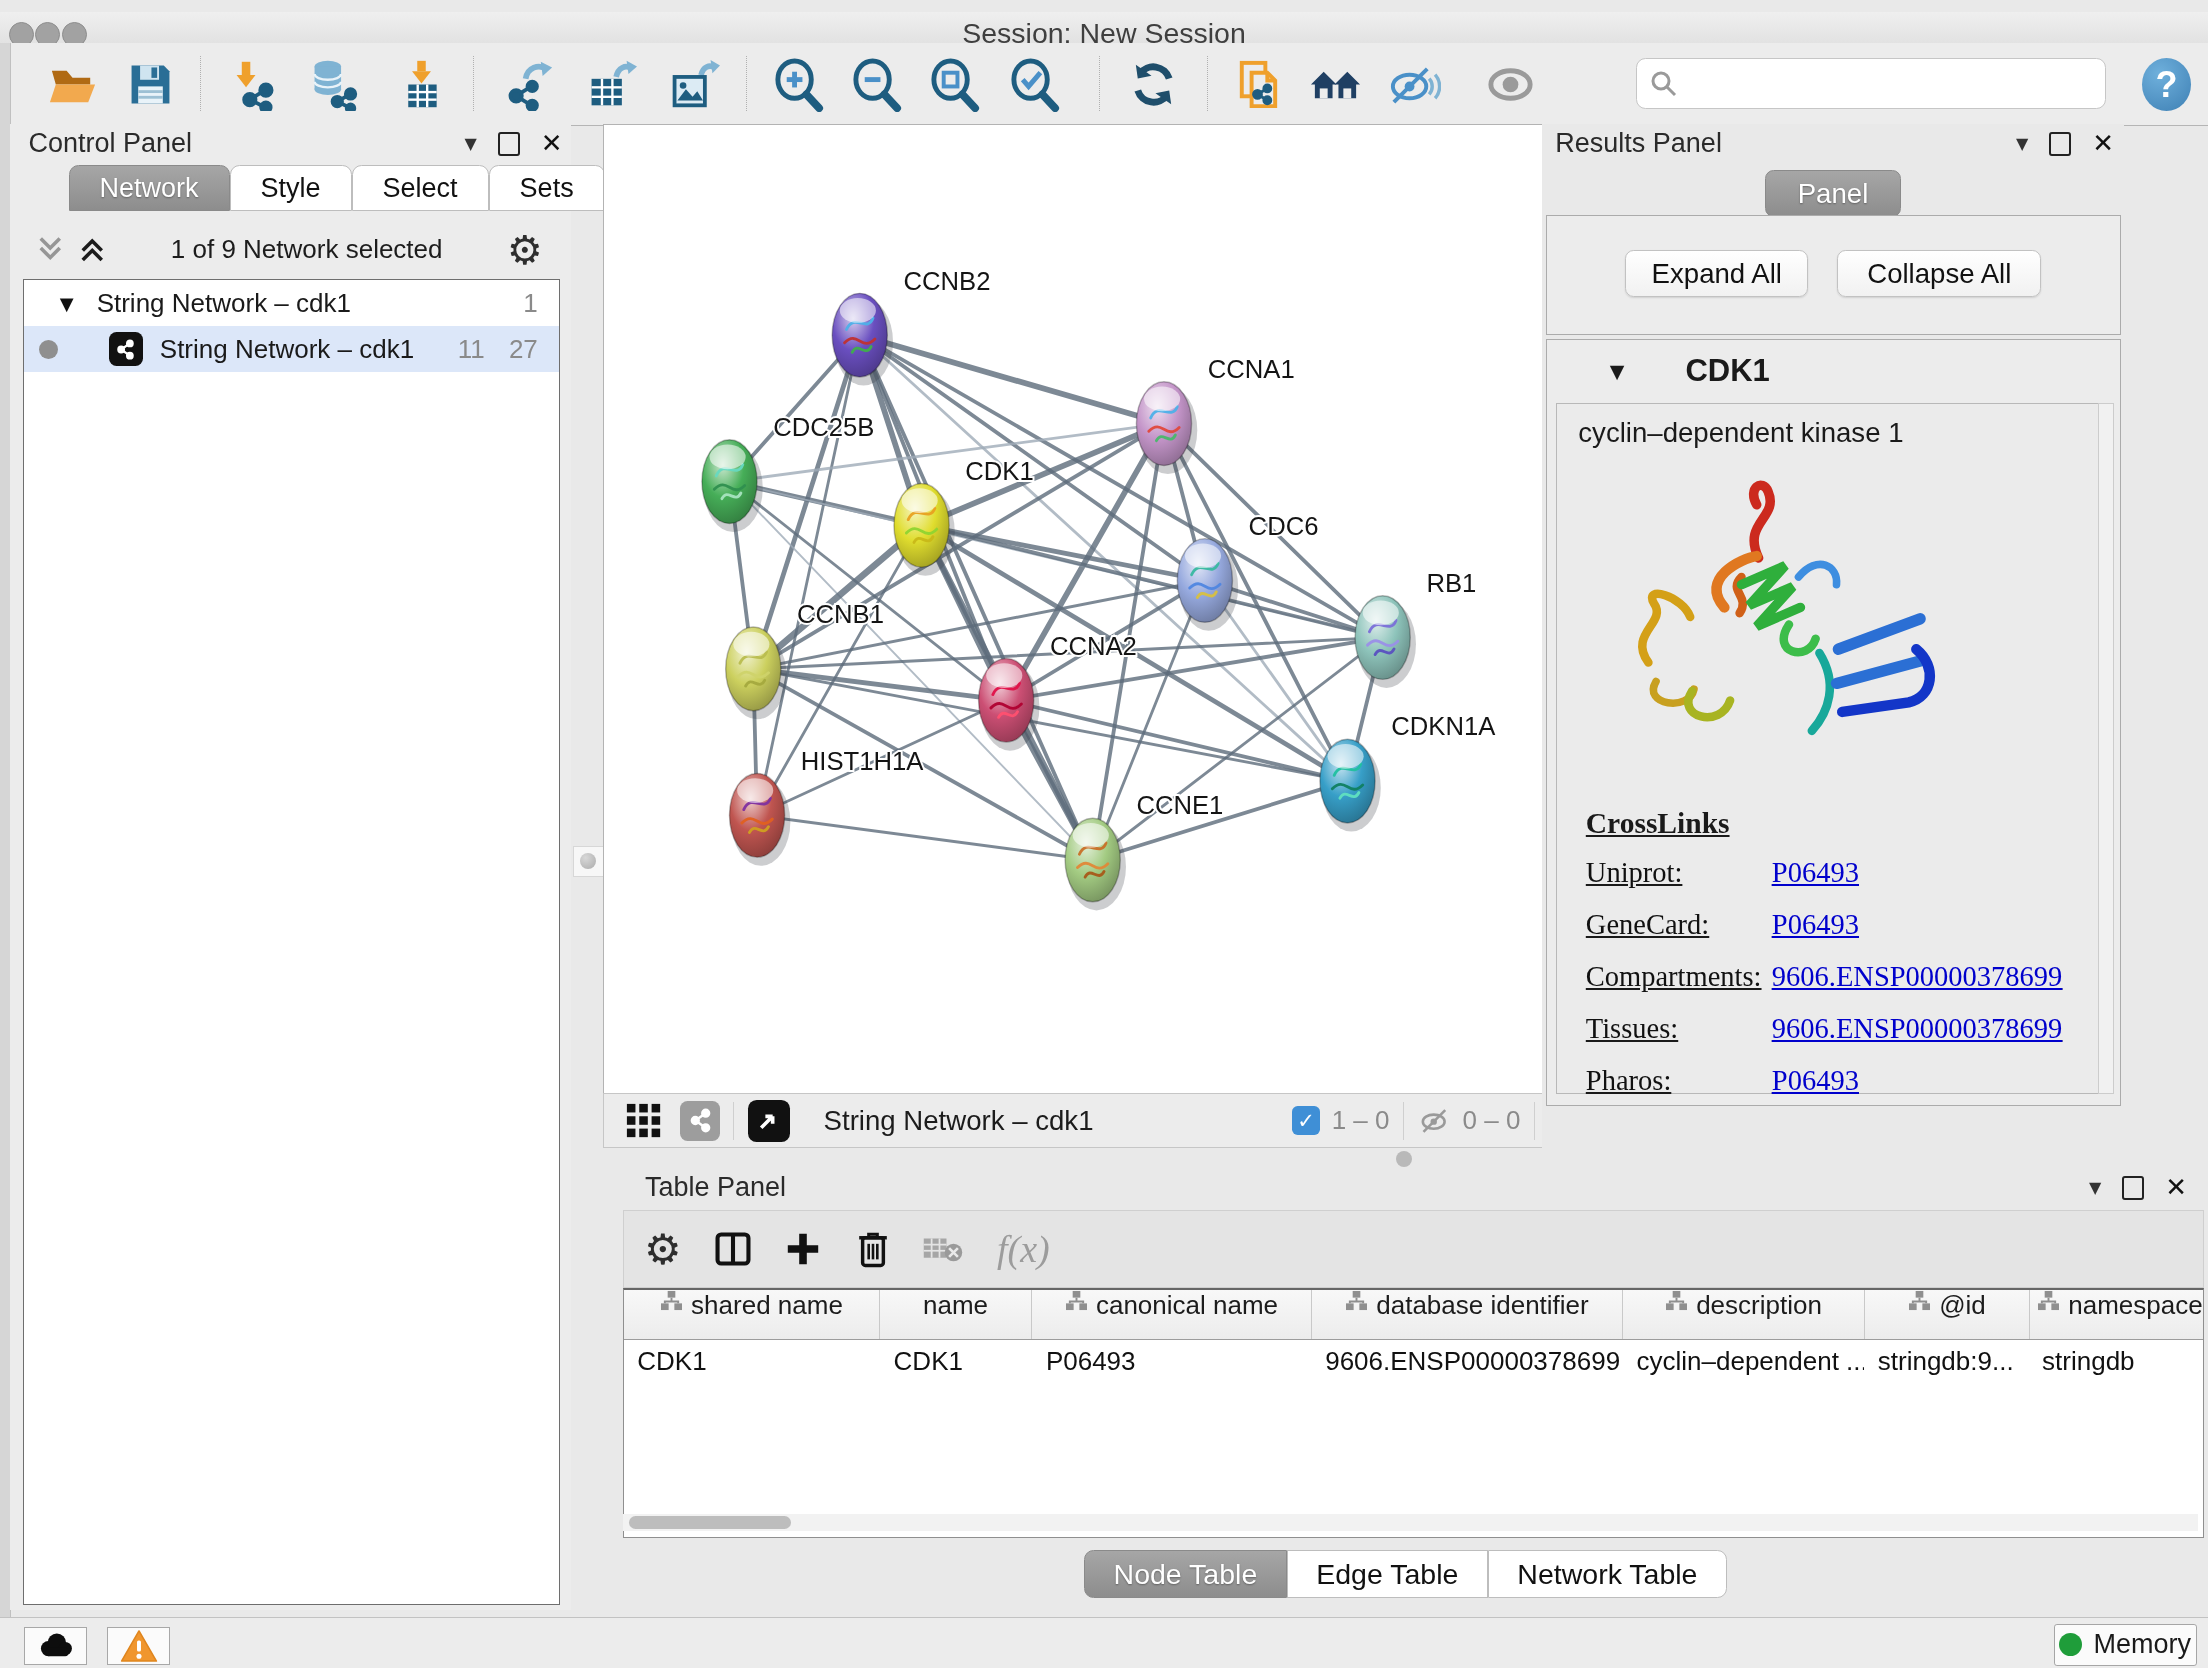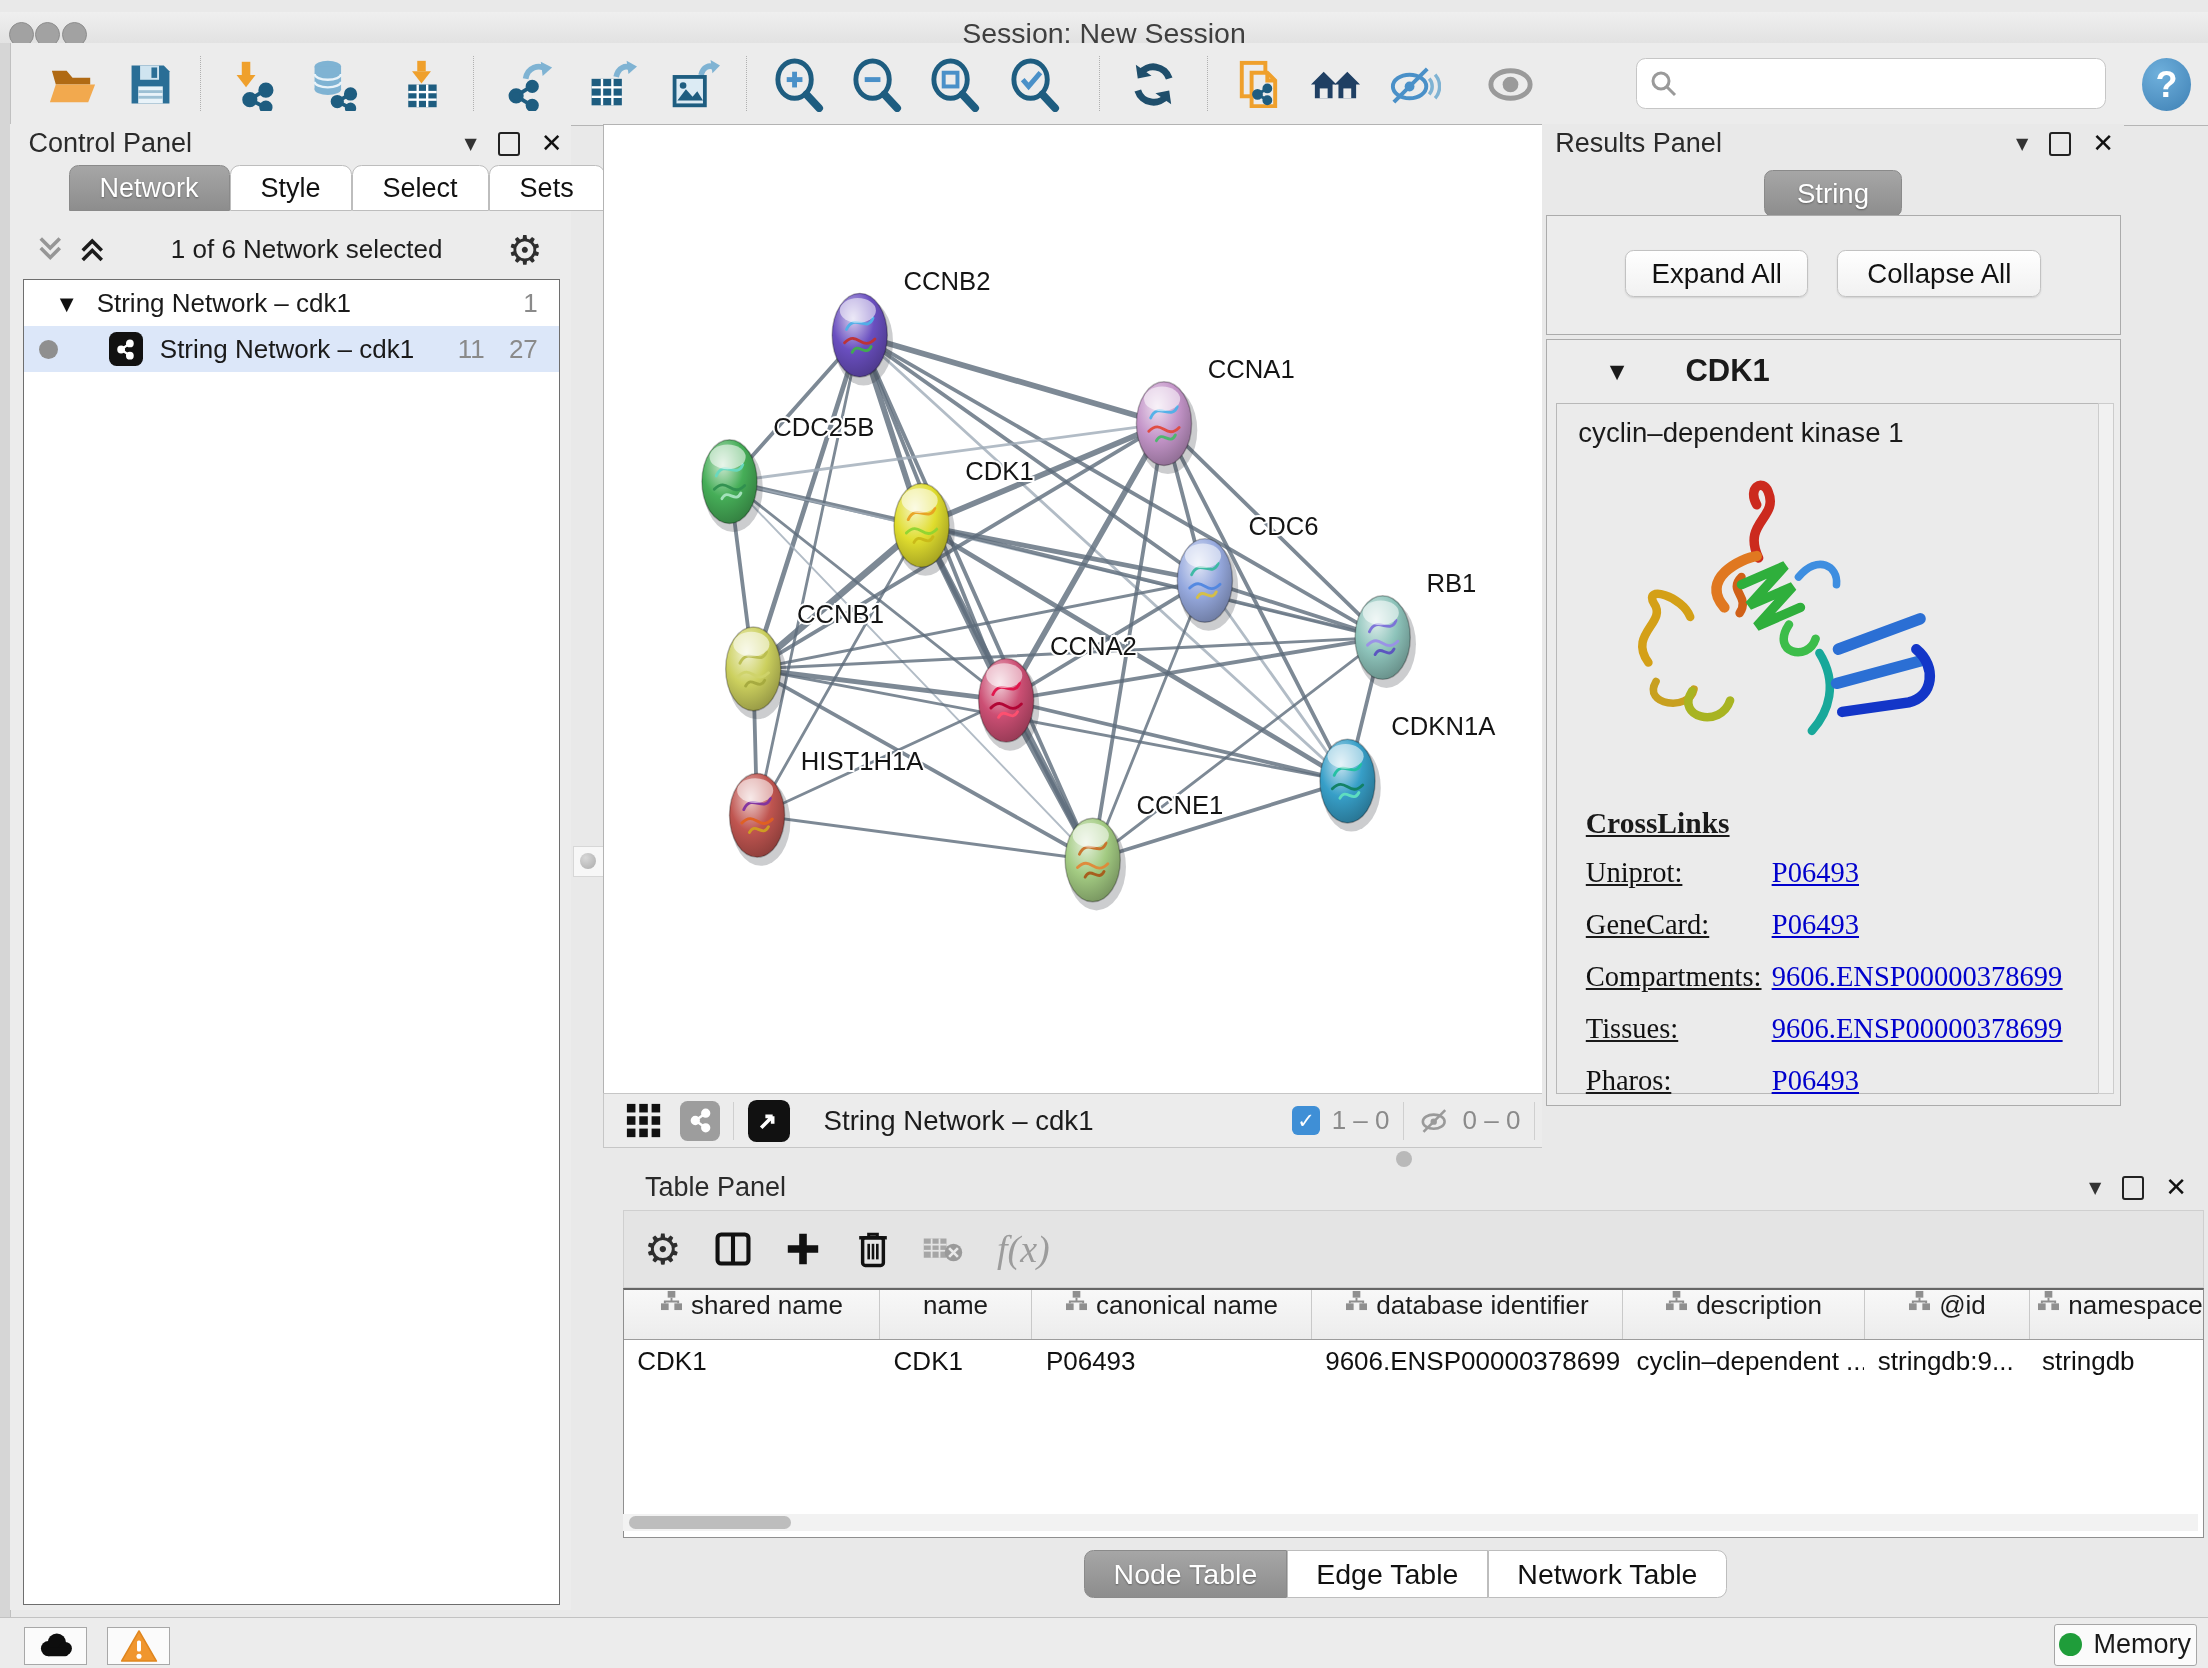--- a/index.html
+++ b/index.html
@@ -313,21 +313,21 @@
             <polyline points="4,3 12,11 20,3"></polyline>
             <polyline points="4,11 12,19 20,11"></polyline>
           </g>
       </svg>
       <svg width="28.5" height="28.5" viewBox="0 0 24 24" style="margin-left:13.3px">
         <g stroke="#1c1c1c" stroke-width="3" fill="none">
             <polyline points="4,21 12,13 20,21"></polyline>
             <polyline points="4,13 12,5 20,13"></polyline>
           </g>
       </svg>
-      <div style="flex:1;text-align:center;font-size:26px;color:#1c1c1c">1 of 6 Network selected</div>
+      <div style="flex:1;text-align:center;font-size:26px;color:#1c1c1c">1 of 9 Network selected</div>
       <span class="uic" style="font-size:40px;color:#2e2e2e;margin-right:15px">⚙</span>
     </div>
 
     <div class="treebox">
       <div class="trow">
         <span class="uic" style="margin-left:36px;font-size:18px;color:#111">▼</span>
         <span style="margin-left:23px">String Network – cdk1</span>
         <span class="cnt" style="position:absolute;right:21px">1</span>
       </div>
       <div class="trow selrow">
@@ -625,21 +625,21 @@
   <span style="position:absolute;left:1396px;top:1151px;width:16px;height:16px;border-radius:50%;background:#b9b9b9"></span>
 
   <div class="abs rpanel">
     <div class="abs phead" style="left:13.3px;top:3.8px">Results Panel</div>
     <div class="winicons" style="left:474px;top:7.6px">
       <span class="wi-tri">▼</span>
       <span class="wi-box"></span>
       <span class="wi-x">✕</span>
     </div>
     <div class="abs" style="left:0;top:46px;width:582px;display:flex;justify-content:center">
-      <span class="tab sel" style="height:45px;padding:0 32px;font-size:27.6px;border-radius:8.6px">String</span>
+      <span class="tab sel" style="height:45px;padding:0 32px;font-size:27.6px;border-radius:8.6px">Panel</span>
     </div>
     <div class="rbox" style="top:91px;height:118px">
       <div style="display:flex;justify-content:center;gap:29px;margin-top:34px">
         <span class="btn" style="width:181px">Expand All</span>
         <span class="btn" style="width:202px">Collapse All</span>
       </div>
     </div>
     <div class="rbox" style="top:215px;height:765px">
       <div style="display:flex;align-items:center;height:61px">
         <span class="uic" style="margin-left:63px;font-size:19px">▼</span>

